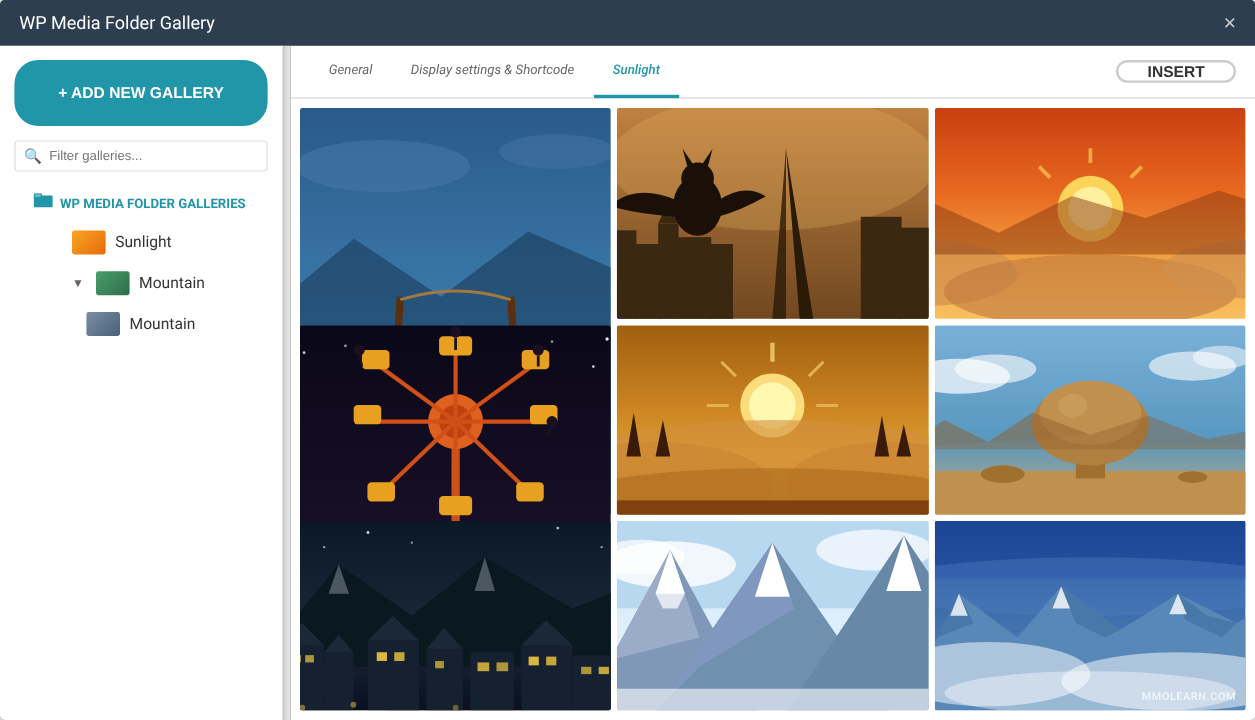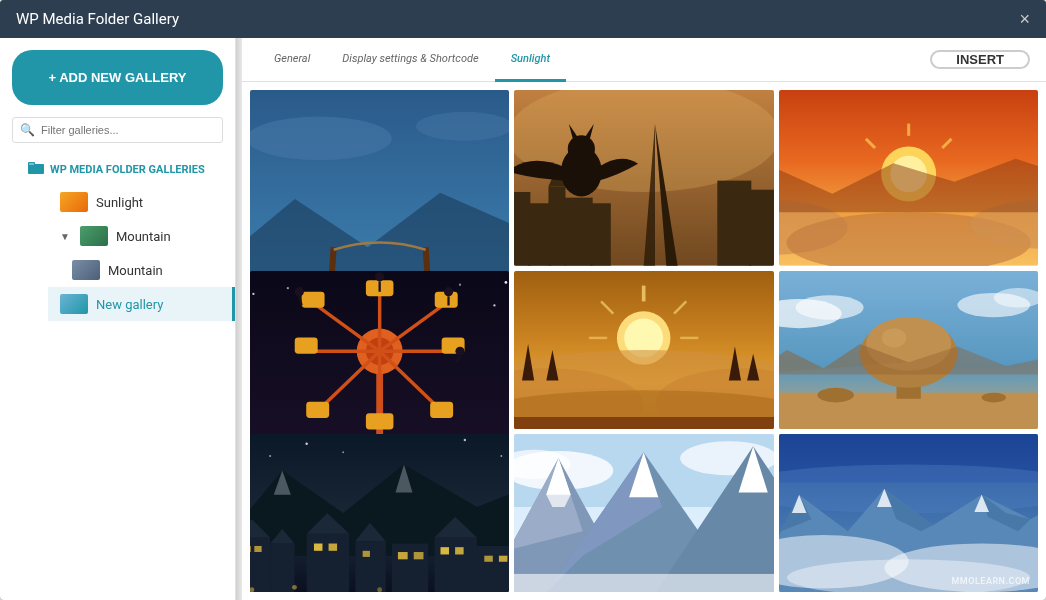--- a/index.html
+++ b/index.html
@@ -287,24 +287,20 @@
         </li>
         <li class="gallery-item">
           <span class="expand-arrow">▼</span>
           <div class="thumb thumb-landscape"></div>
           <span>Mountain</span>
         </li>
         <li class="gallery-item sub">
           <div class="thumb thumb-mountain"></div>
           <span>Mountain</span>
         </li>
-        <li class="gallery-item active">
-          <div class="thumb thumb-newgallery"></div>
-          <span>New gallery</span>
-        </li>
       </ul>
     </div>
 
     <div class="v-divider"></div>
 
     <div class="main-content">
 
       <div class="tabs-bar">
         <div class="tab">General</div>
         <div class="tab">Display settings &amp; Shortcode</div>

